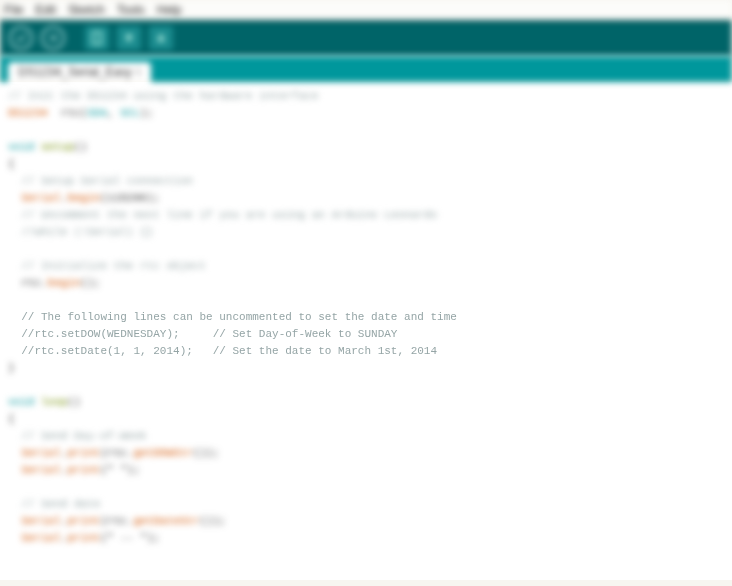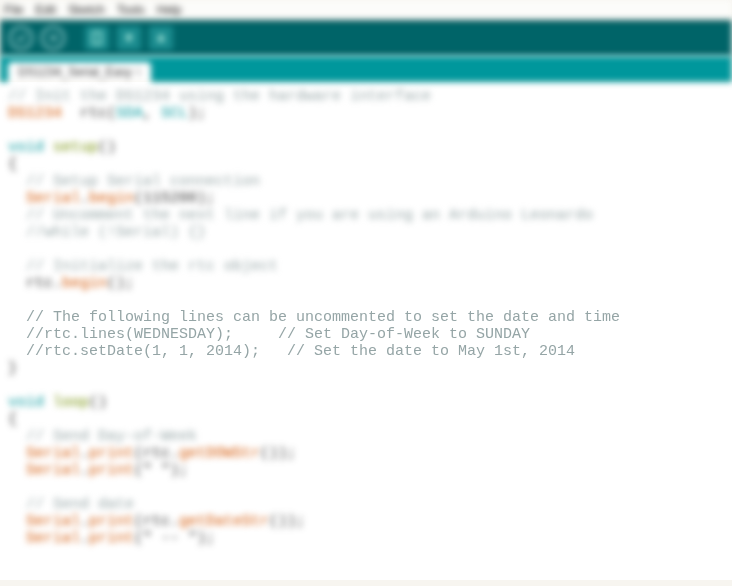--- a/index.html
+++ b/index.html
@@ -74,21 +74,21 @@
     gap: 4px;
   }
   .tab .dd {
     font-size: 9px;
     color: #888;
   }
   .editor {
     background: #ffffff;
     padding: 6px 8px;
     font-family: "Courier New", monospace;
-    font-size: 15px;
+    font-size: 11px;
     line-height: 17px;
     color: #333;
     height: 498px;
     overflow: hidden;
   }
   .line { white-space: pre; }
   .cmt { color: #95a5a6; }
   .kw-type { color: #00979c; }
   .kw-orange { color: #d35400; }
   .kw-teal-bold { color: #728e00; }
@@ -164,22 +164,22 @@
     <div class="line"><span class="kw-orange">  Serial</span><span>.</span><span class="func">begin</span><span>(115200);</span></div>
     <div class="line cmt">  // Uncomment the next line if you are using an Arduino Leonardo</div>
     <div class="line cmt">  //while (!Serial) {}</div>
     <div class="line">&nbsp;</div>
     <div class="line cmt">  // Initialize the rtc object</div>
     <div class="line"><span>  rtc.</span><span class="func">begin</span><span>();</span></div>
     <div class="line">&nbsp;</div>
   </div>
 
   <div class="line cmt">  // The following lines can be uncommented to set the date and time</div>
-  <div class="line cmt">  //rtc.lines(WEDNESDAY);     // Set Day-of-Week to SUNDAY</div>
-  <div class="line cmt">  //rtc.setDate(1, 1, 2014);   // Set the date to May 1st, 2014</div>
+  <div class="line cmt">  //rtc.setDOW(WEDNESDAY);     // Set Day-of-Week to SUNDAY</div>
+  <div class="line cmt">  //rtc.setDate(1, 1, 2014);   // Set the date to March 1st, 2014</div>
 
   <div class="blurzone">
     <div class="line">}</div>
     <div class="line">&nbsp;</div>
     <div class="line"><span class="kw-type">void</span><span class="kw-teal-bold"> loop</span><span>()</span></div>
     <div class="line">{</div>
     <div class="line cmt">  // Send Day-of-Week</div>
     <div class="line"><span class="kw-orange">  Serial</span><span>.</span><span class="func">print</span><span>(rtc.</span><span class="func">getDOWStr</span><span>());</span></div>
     <div class="line"><span class="kw-orange">  Serial</span><span>.</span><span class="func">print</span><span>(" ");</span></div>
     <div class="line">&nbsp;</div>

